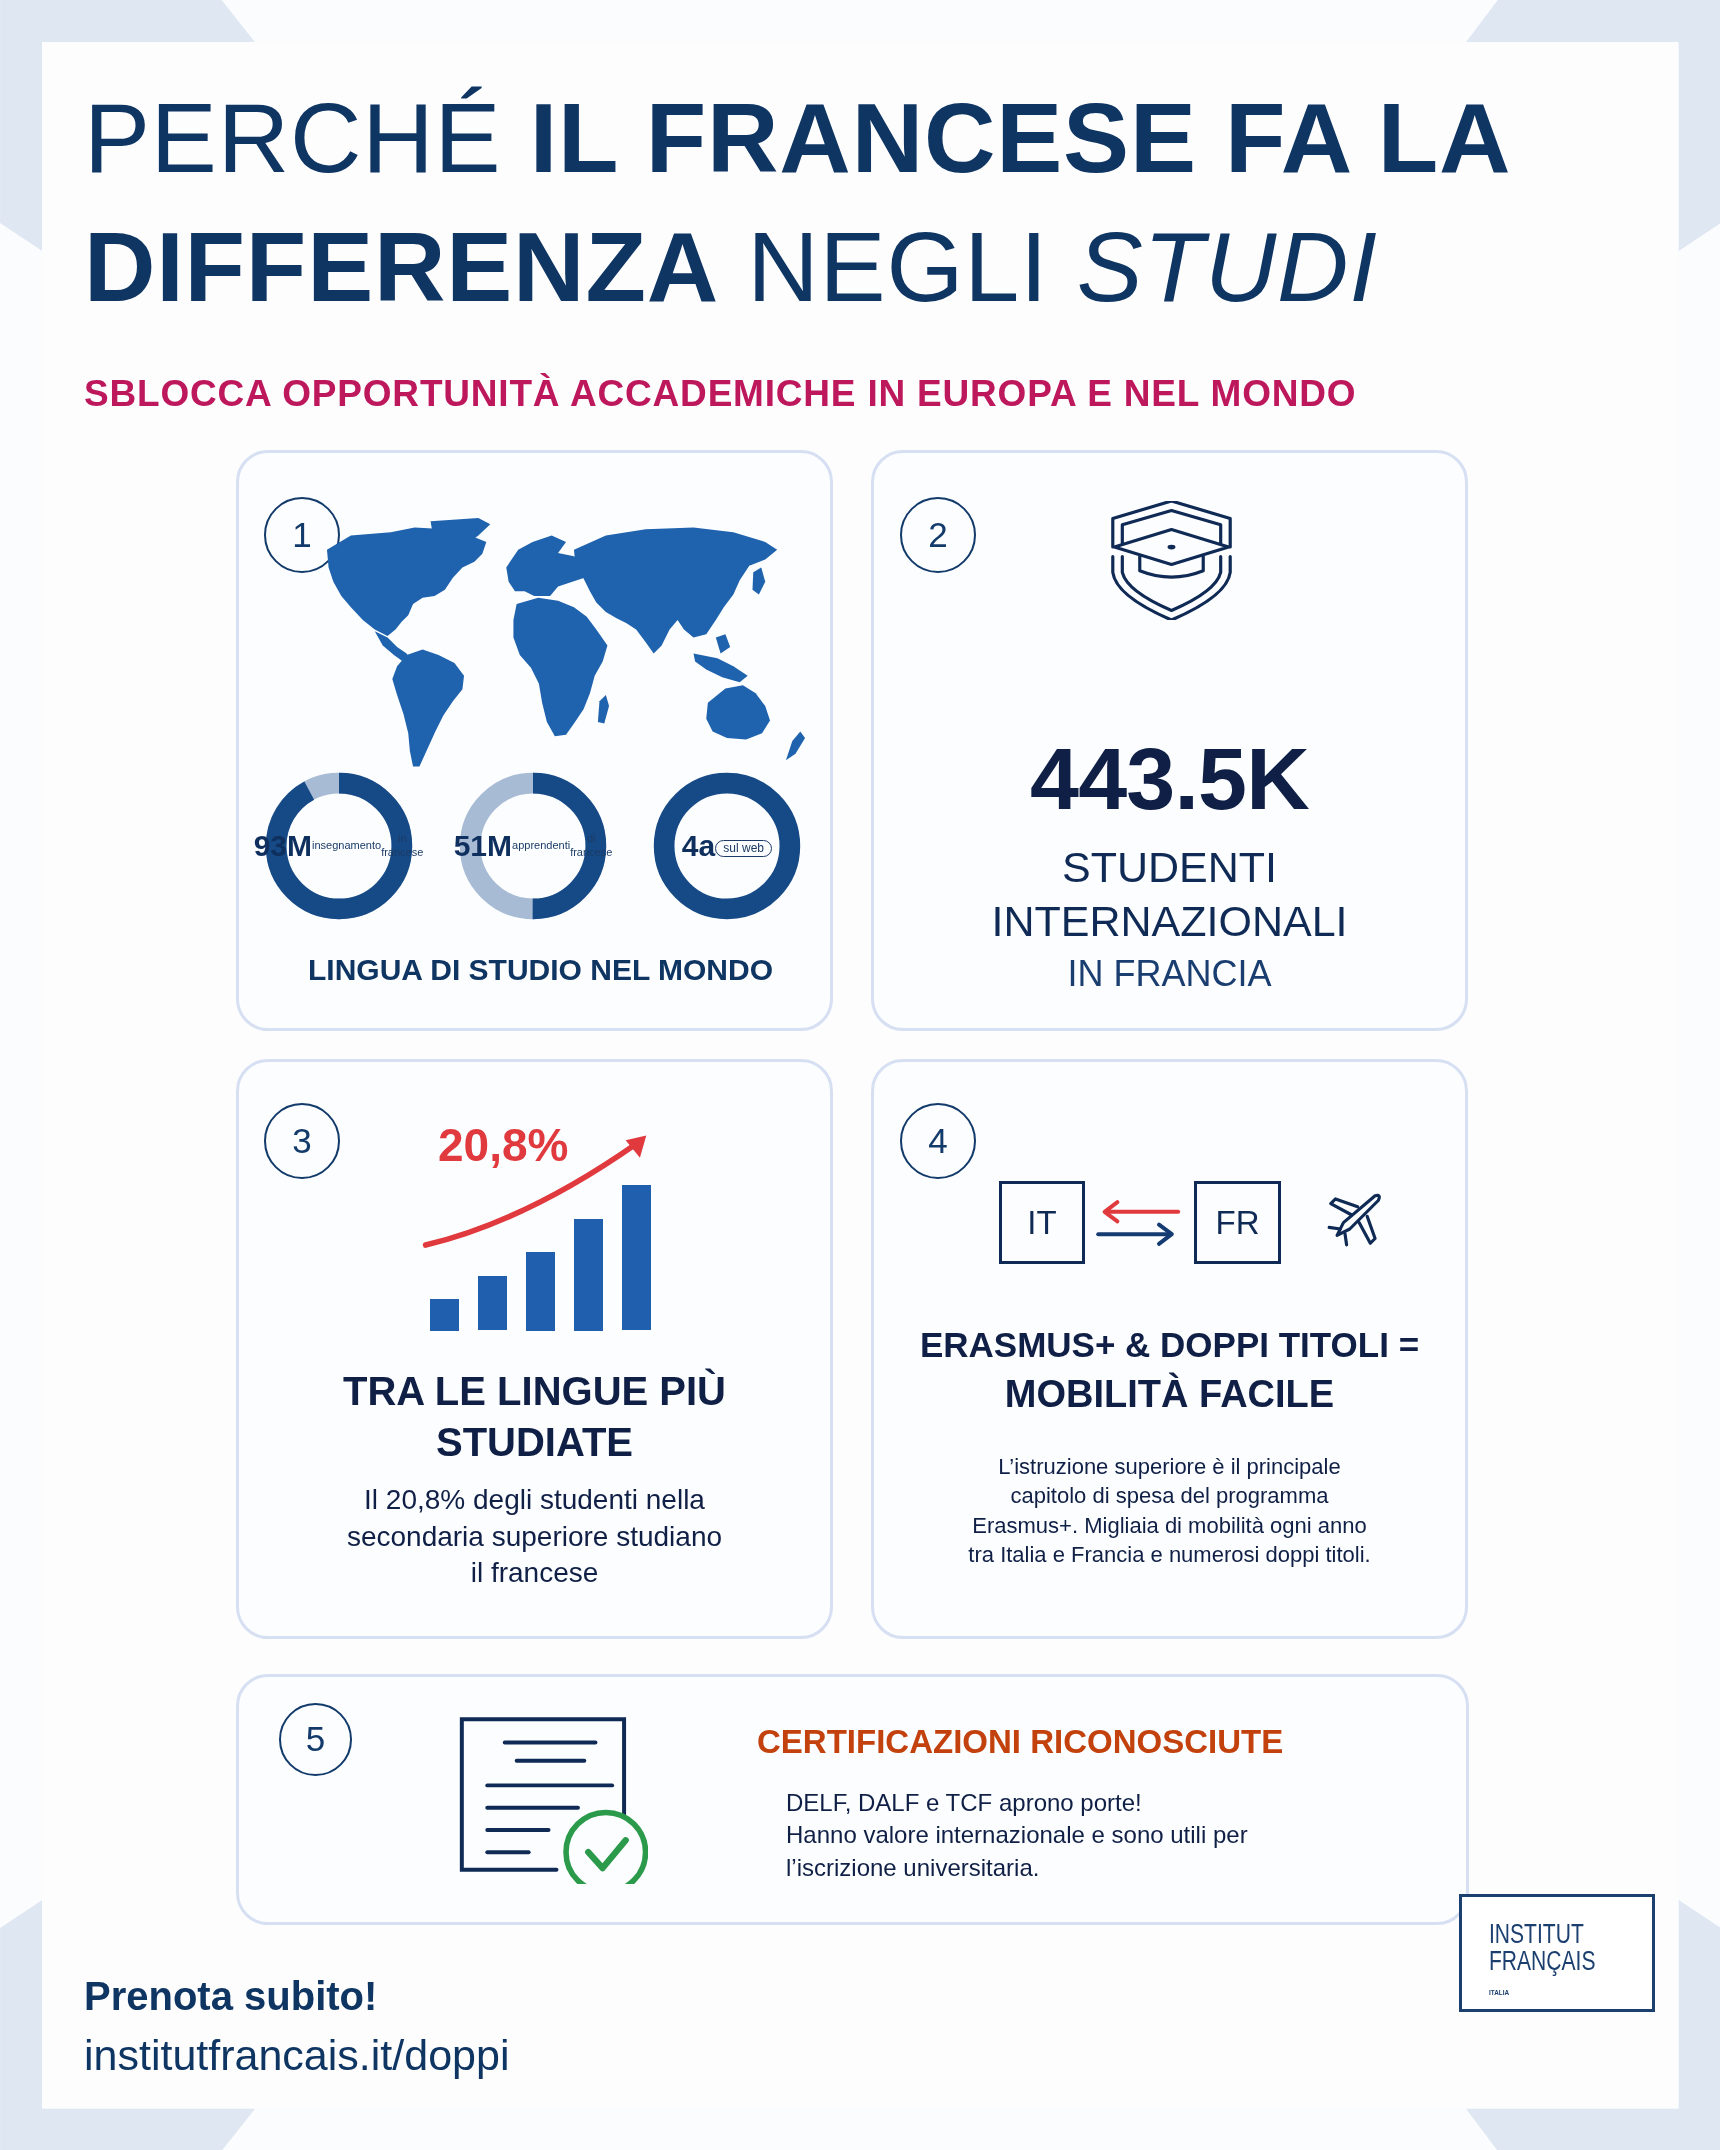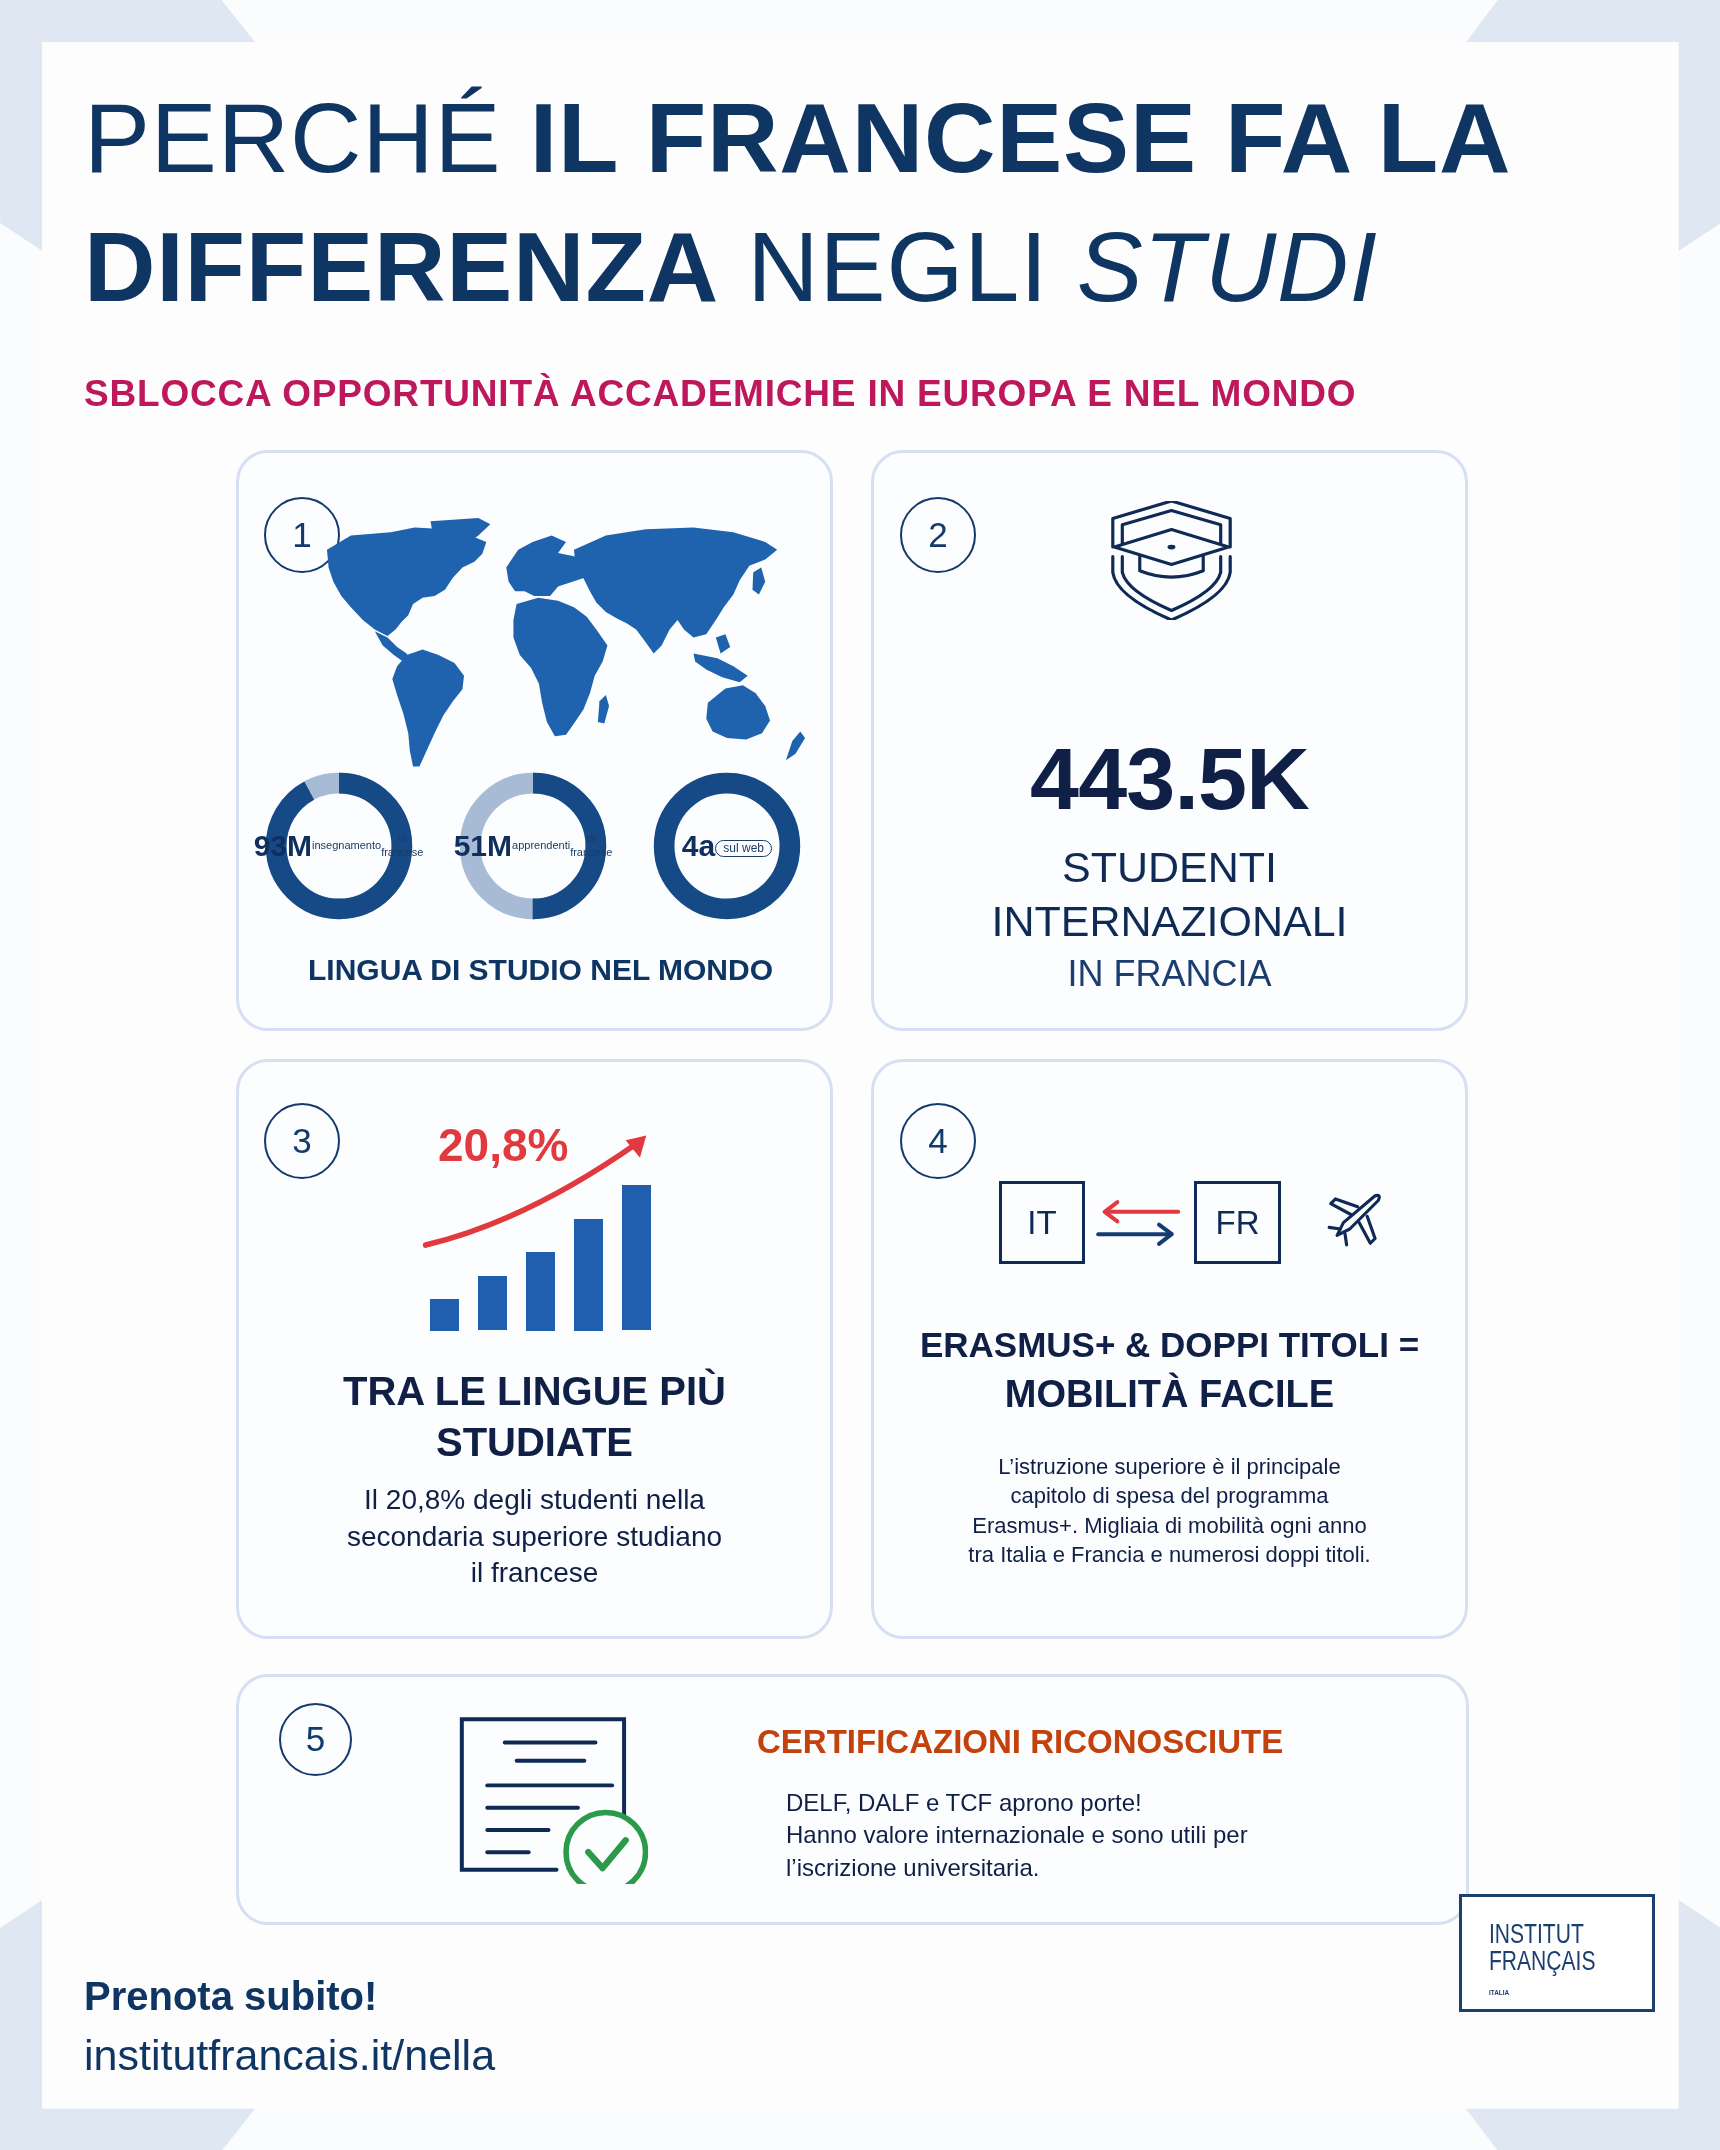--- a/index.html
+++ b/index.html
@@ -228,19 +228,19 @@
     <circle cx="187" cy="175" r="50" fill="#fcfdff" stroke="#2b9a4a" stroke-width="7"></circle>
     <polyline points="165,175 183,195 212,160" fill="none" stroke="#2b9a4a" stroke-width="8" stroke-linecap="round" stroke-linejoin="round"></polyline>
   </svg>
   <div style="position:absolute; left:518px; top:46px; font-size:33px; font-weight:700; color:#c2410c;">CERTIFICAZIONI RICONOSCIUTE</div>
   <div style="position:absolute; left:547px; top:112px; font-size:24px; color:#0f1f45;">DELF, DALF e TCF aprono porte!</div>
   <div style="position:absolute; left:547px; top:144px; font-size:24px; color:#0f1f45;">Hanno valore internazionale e sono utili per</div>
   <div style="position:absolute; left:547px; top:177px; font-size:24px; color:#0f1f45;">l’iscrizione universitaria.</div>
 </div>
 
 <div class="cta abs" style="top:1974px; font-size:40px;">Prenota subito!</div>
-<a class="url abs" style="top:2031px; font-size:43px; text-decoration:none;">institutfrancais.it/nella</a>
+<a class="url abs" style="top:2031px; font-size:43px; text-decoration:none;">institutfrancais.it/doppi</a>
 <div class="logo">
   <div class="logo-l1" style="top:24px;">INSTITUT</div>
   <div class="logo-l2" style="top:51px;">FRANÇAIS</div>
   <div class="logo-l3">ITALIA</div>
 </div>
 
 
 </body></html>

